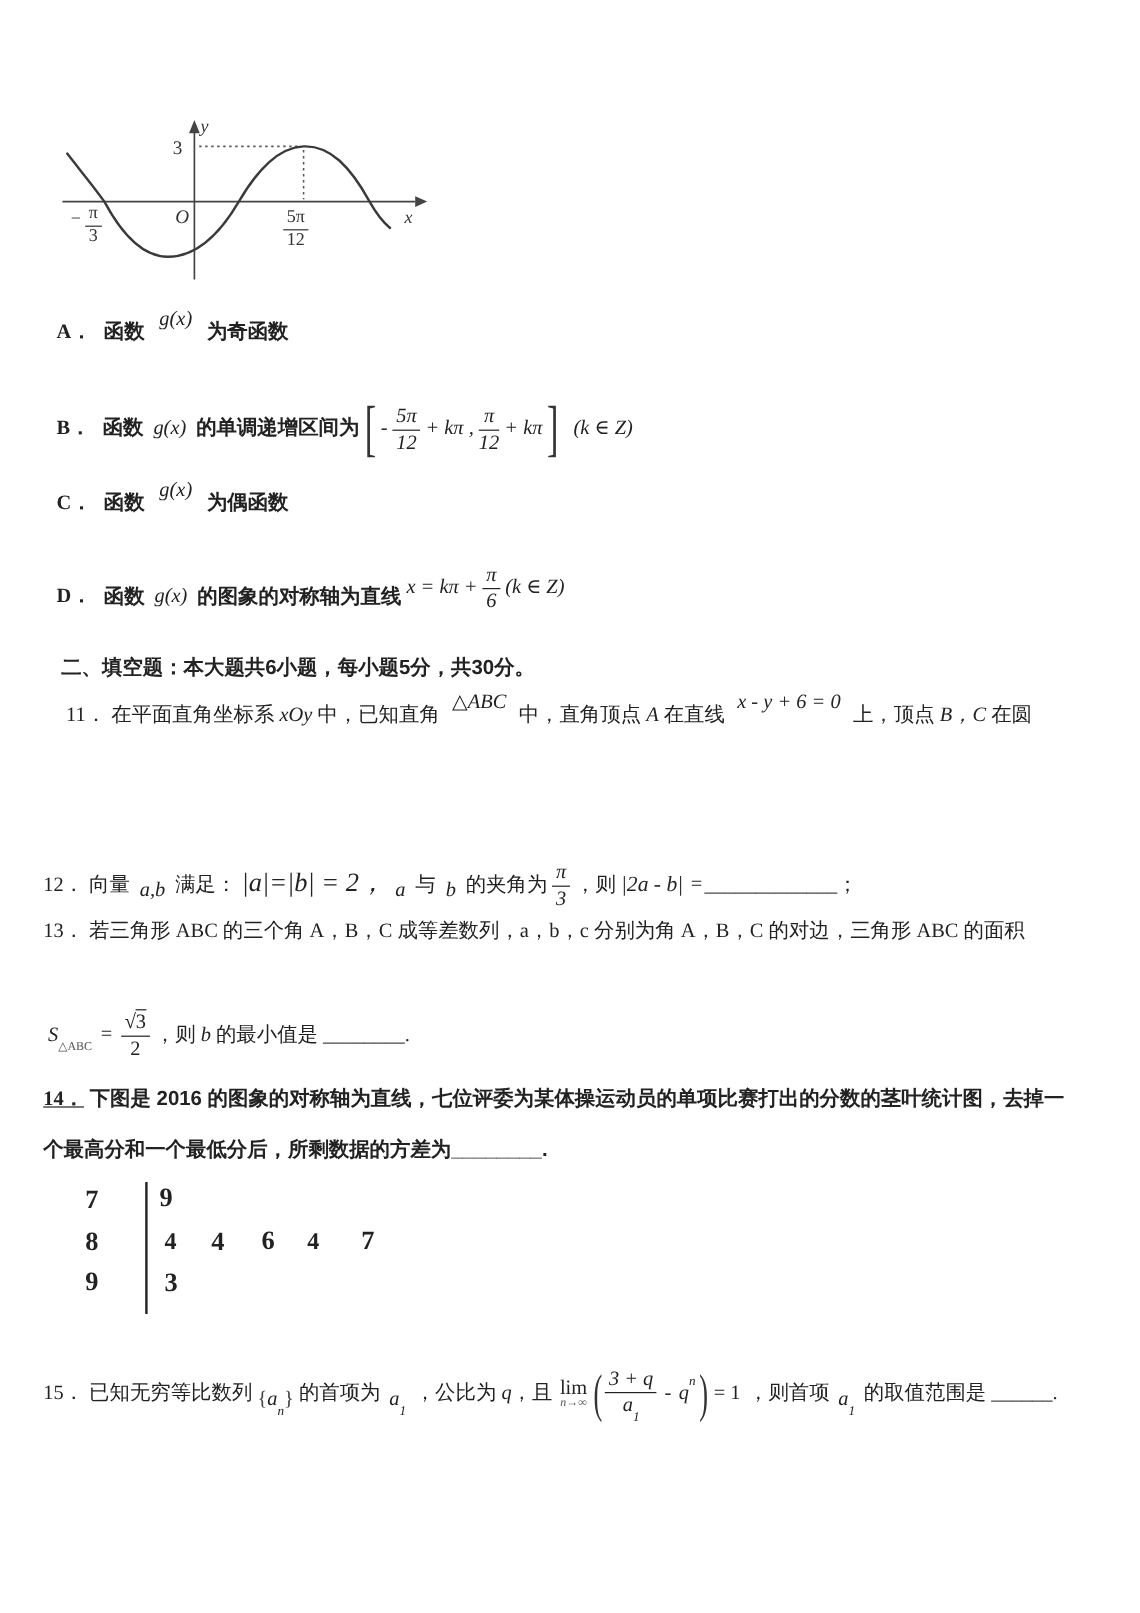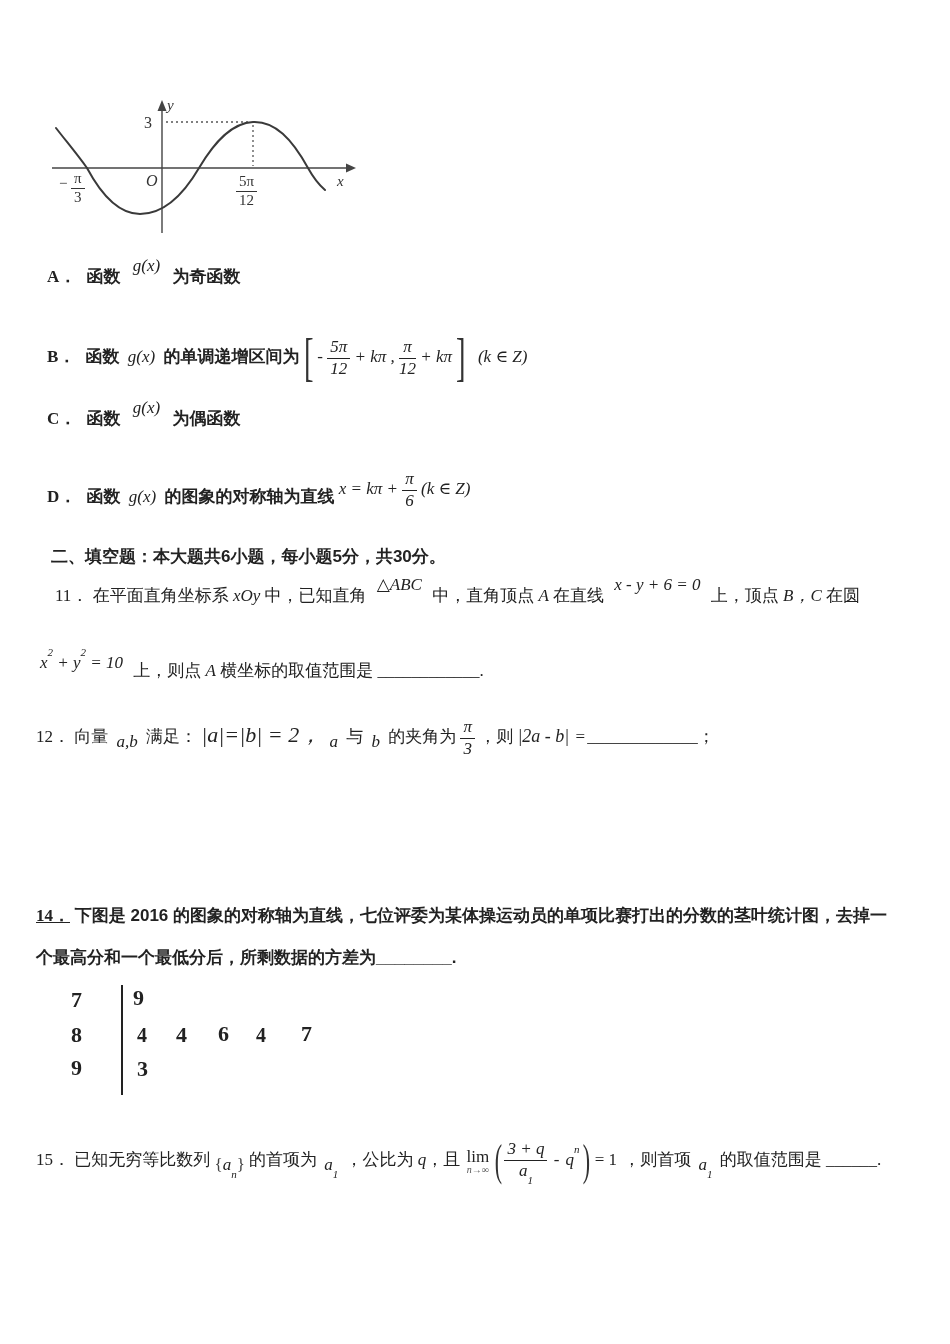--- a/index.html
+++ b/index.html
@@ -121,44 +121,48 @@
   <div class="line hei" style="left:51px;top:546px;">二、填空题：本大题共6小题，每小题5分，共30分。</div>
 
   <div class="line" style="left:36px;top:585px;margin-left:19px;">
     <span class="mu">11．</span>
     <span>在平面直角坐标系 </span><span class="m">xOy</span><span> 中，已知直角</span>
     <span class="m raise" style="margin:0 6px;">△ABC</span>
     <span>中，直角顶点 </span><span class="m">A</span><span> 在直线</span>
     <span class="m raise" style="margin:0 6px;">x - y + 6 = 0</span>
     <span>上，顶点 </span><span class="m">B，C</span><span> 在圆</span>
   </div>
-  <div class="line" style="left:40px;top:658px;">
-    <span class="raise8">
-      <span class="m">x</span><sup class="s">2</sup><span class="m"> + y</span><sup class="s">2</sup><span class="m"> = 10</span>
-    </span>
-    <span style="margin-left:6px;">上，则点 </span><span class="m">A</span><span> 横坐标的取值范围是</span>
-    <span>____________.</span>
-  </div>
 
   <div class="line" style="left:36px;top:718px;">
     <span class="mu">12．</span>
     <span>向量</span>
     <span class="m lower" style="margin:0 4px;">a,b</span>
     <span>满足：</span>
     <span class="m" style="font-size:22px;">|a|=|b| = 2，</span>
     <span class="m lower" style="margin:0 4px;">a</span>
     <span>与</span>
     <span class="m lower" style="margin:0 4px;">b</span>
     <span>的夹角为</span>
     <span class="frac"><span class="num">π</span><span class="den">3</span></span>
     <span>，则</span>
     <span class="m" style="font-size:18px;">|2a - b|</span>
     <span class="mu" style="margin:0 2px;">=</span><span>_____________</span><span>；</span>
   </div>
 
+  <div class="line" style="left:36px;top:765px;">
+    <span class="mu">13．</span>
+    <span>若三角形 ABC 的三个角 A，B，C 成等差数列，a，b，c 分别为角 A，B，C 的对边，三角形 ABC 的面积</span>
+  </div>
+  <div class="line" style="left:40px;top:843px;">
+    <span class="m">S</span><sub class="scn" style="color:#555;">△ABC</sub>
+    <span class="mu" style="margin:0 3px;">=</span>
+    <span class="frac"><span class="num"><span class="rad">√</span><span class="radi">3</span></span><span class="den mu">2</span></span>
+    <span>，则 </span><span class="m">b</span><span> 的最小值是</span>
+    <span>________.</span>
+  </div>
 
   <div class="line hei" style="left:36px;top:905px;font-weight:600;">
     <span class="mu" style="font-weight:600;text-decoration:underline;">14．</span>
     <span>下图是 </span><span style="font-weight:700;">2016</span><span> 的图象的对称轴为直线，七位评委为某体操运动员的单项比赛打出的分数的茎叶统计图，去掉一</span>
   </div>
   <div class="line hei" style="left:36px;top:947px;font-weight:600;">
     <span>个最高分和一个最低分后，所剩数据的方差为</span><span>________.</span>
   </div>
 
   <div class="stemleaf">

